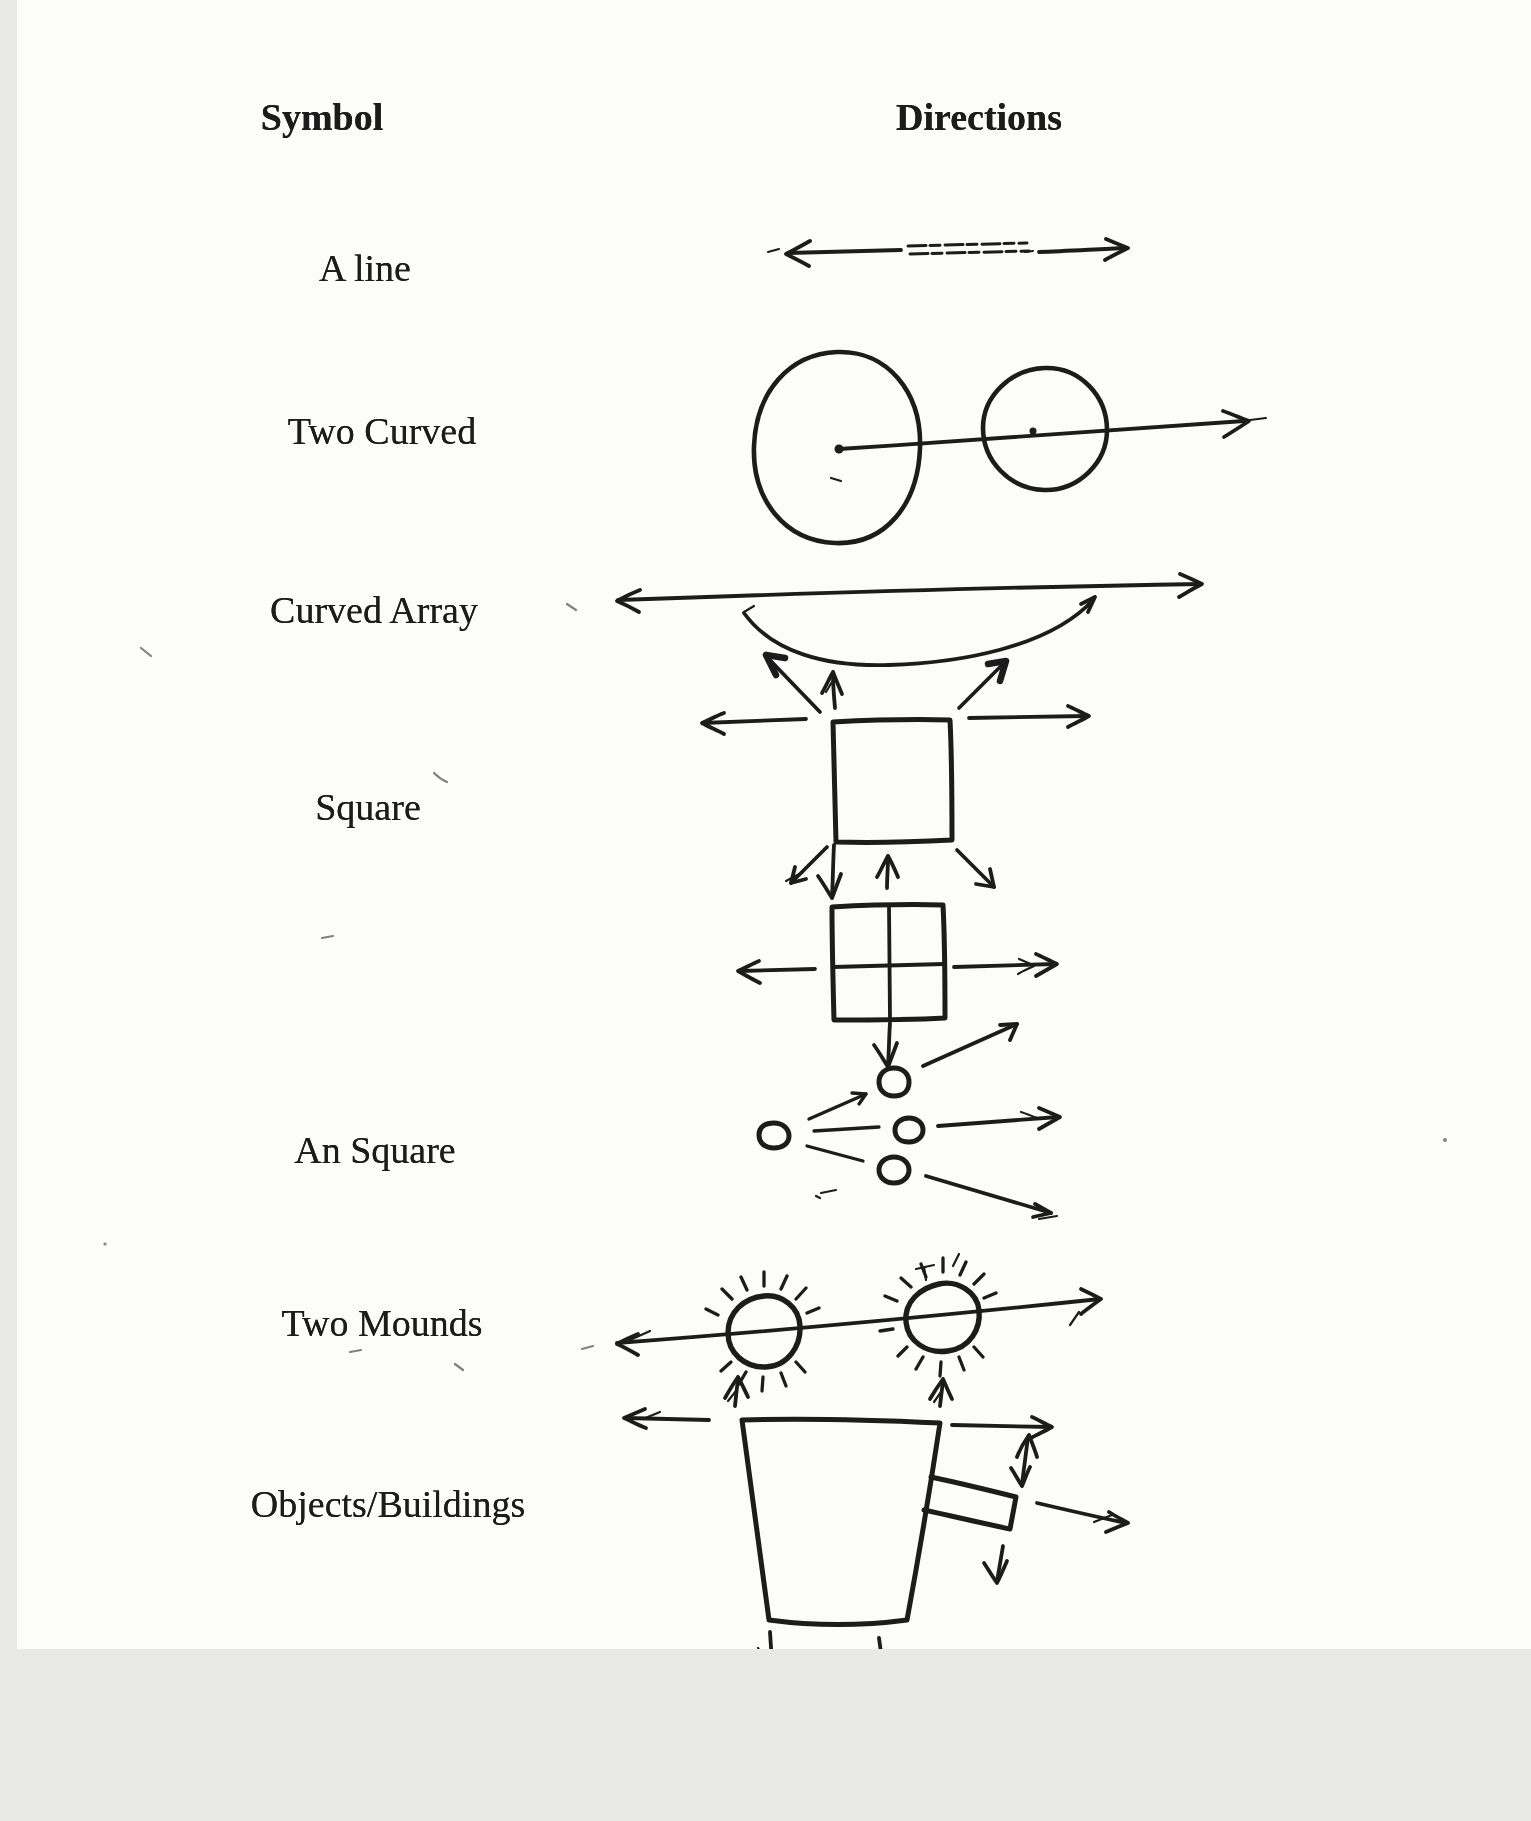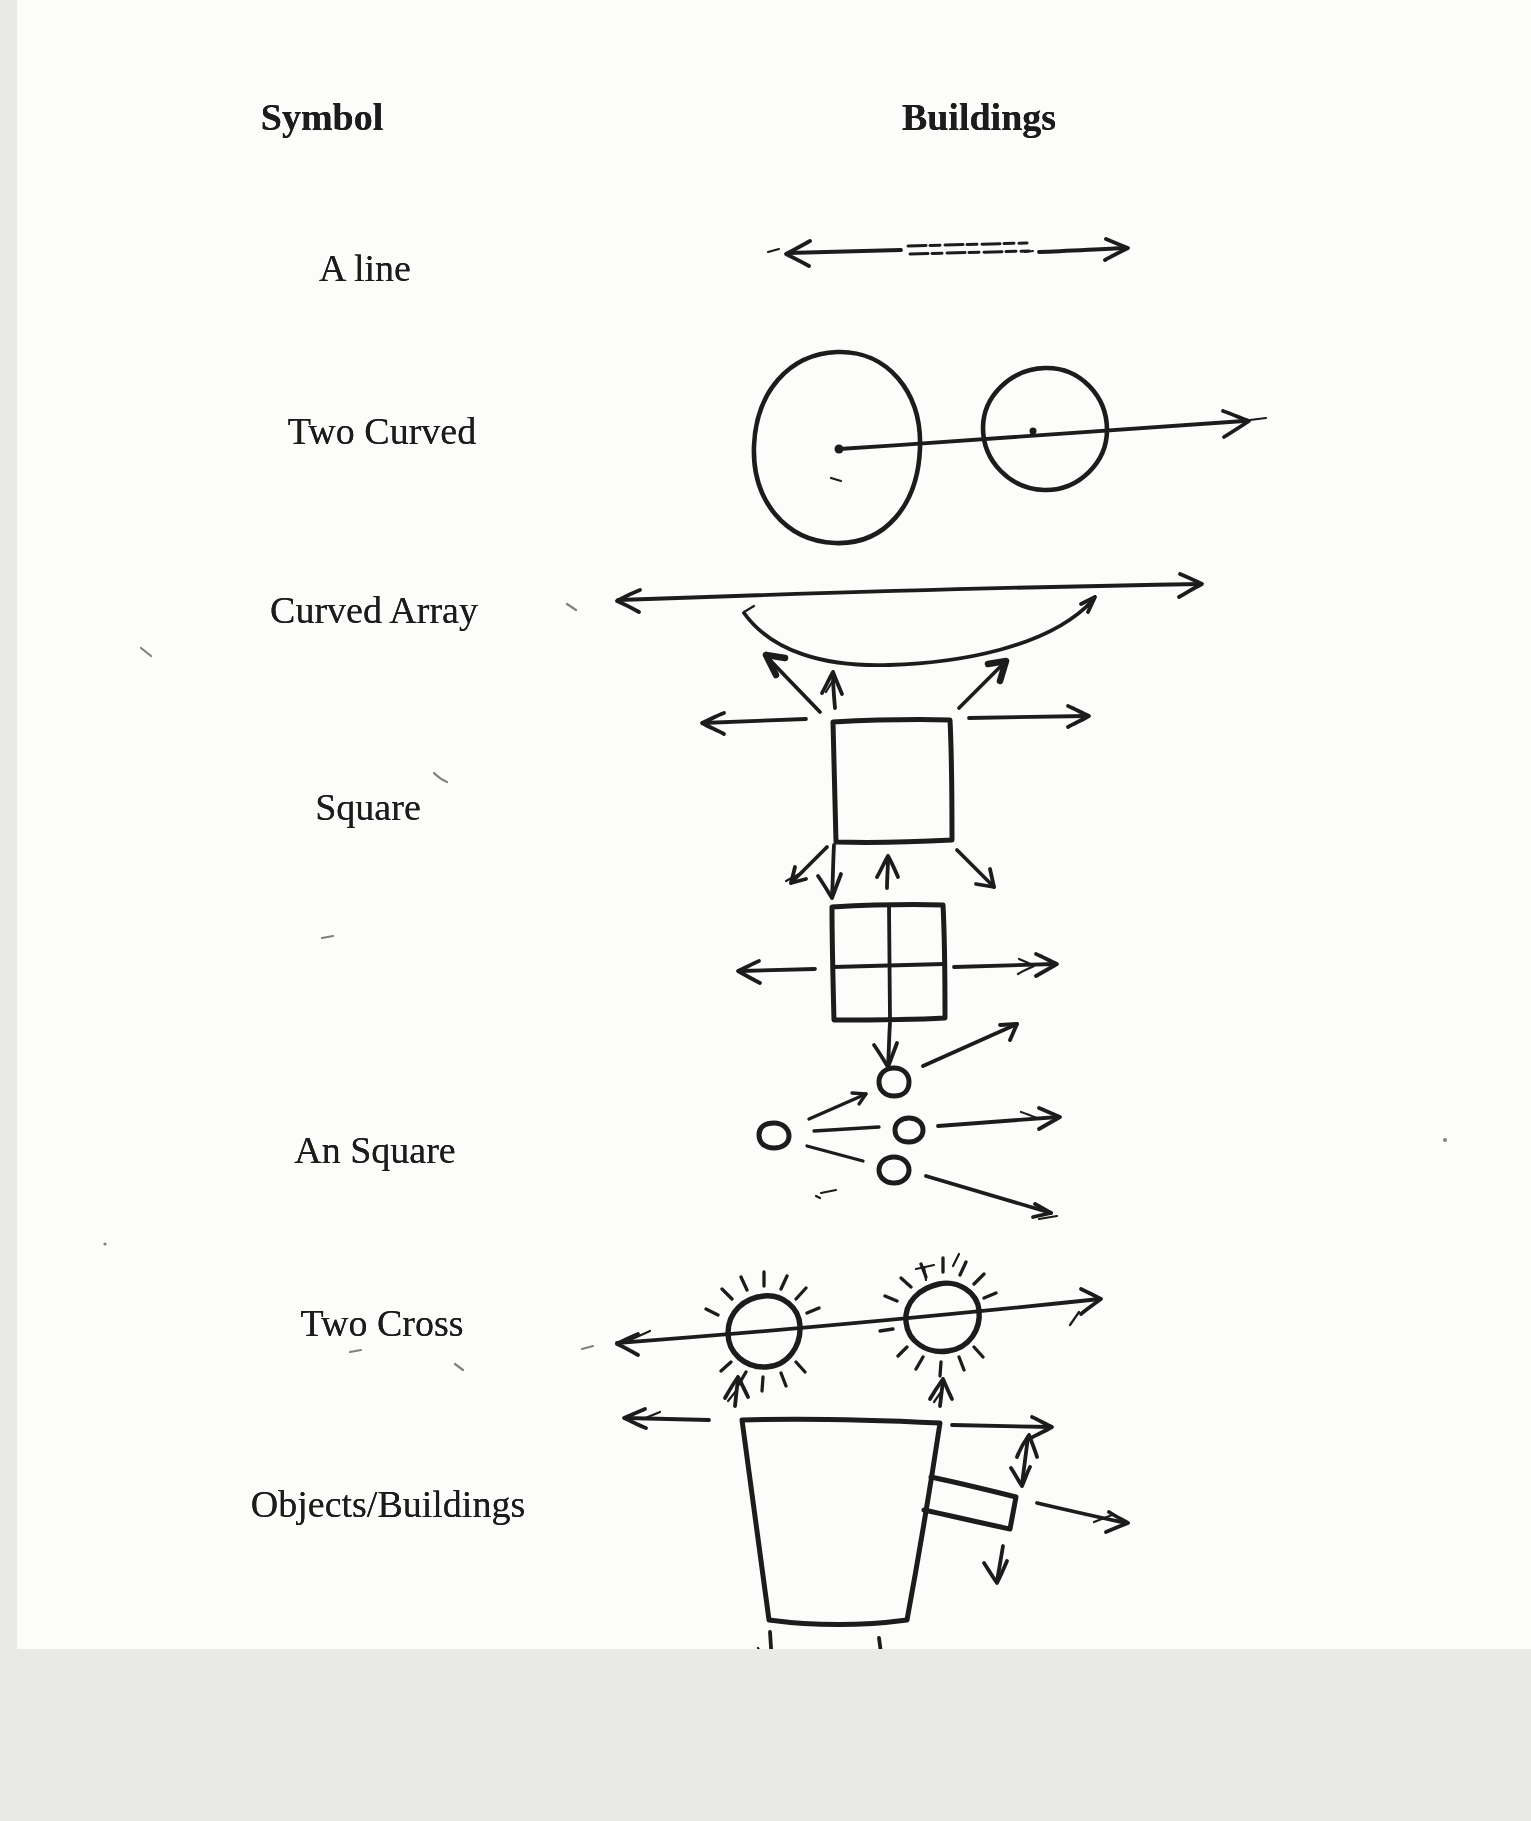--- a/index.html
+++ b/index.html
@@ -22,28 +22,28 @@
   .thin{fill:none;stroke:currentColor;stroke-width:2.2;stroke-linecap:round;}
   .dot {fill:currentColor;stroke:none;}
   .faint{opacity:.55;}
 </style>
 </head>
 <body style="--paper: #fcfcfa; --ink: #1c1c1c;">
 
 <div class="page">
 
   <div class="lbl hdr" style="left:305px;top:117px">Symbol</div>
-  <div class="lbl hdr" style="left:962px;top:117px">Buildings</div>
+  <div class="lbl hdr" style="left:962px;top:117px">Directions</div>
 
   <div class="lbl" style="left:348px;top:268px">A line</div>
   <div class="lbl" style="left:365px;top:431px">Two Curved</div>
   <div class="lbl" style="left:357px;top:610px">Curved Array</div>
   <div class="lbl" style="left:351px;top:807px">Square</div>
   <div class="lbl" style="left:358px;top:1150px">An Square</div>
-  <div class="lbl" style="left:365px;top:1323px">Two Cross</div>
+  <div class="lbl" style="left:365px;top:1323px">Two Mounds</div>
   <div class="lbl" style="left:371px;top:1504px">Objects/Buildings</div>
 
   <svg class="draw" width="1531" height="1821" viewBox="0 0 1531 1821">
 
     <g>
       <path class="s" d="M884,250 L771,253"></path>
       <path class="s" d="M793,241 C784,246 777,250 769,254 C777,258 785,262 792,266"></path>
       <path class="thin" d="M762,249 l-11,3"></path>
       <path class="thin" stroke-dasharray="18 4 10 5" d="M891,246 L1010,243 M893,254 L1012,251" style="stroke-width:3"></path>
       <path class="s" d="M1022,252 C1052,251 1082,249 1108,248"></path>

